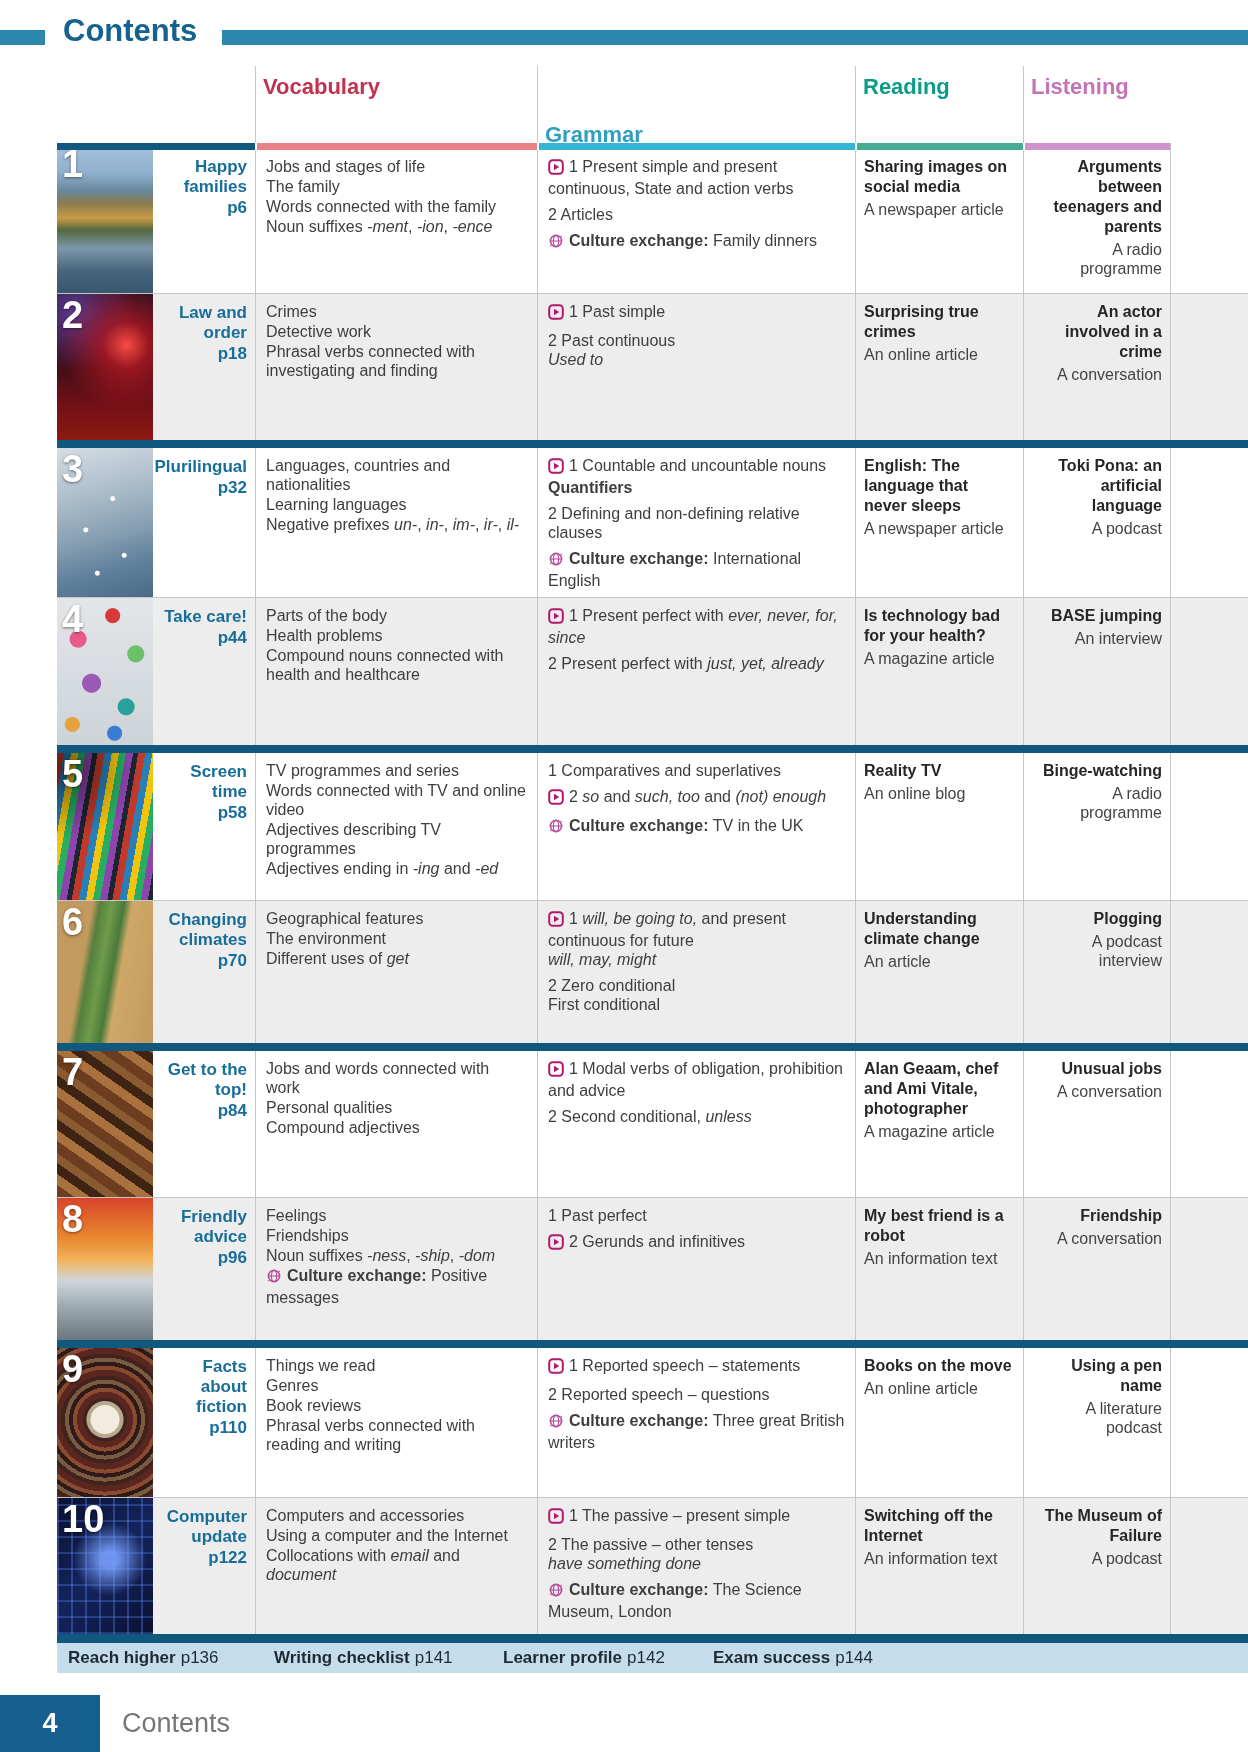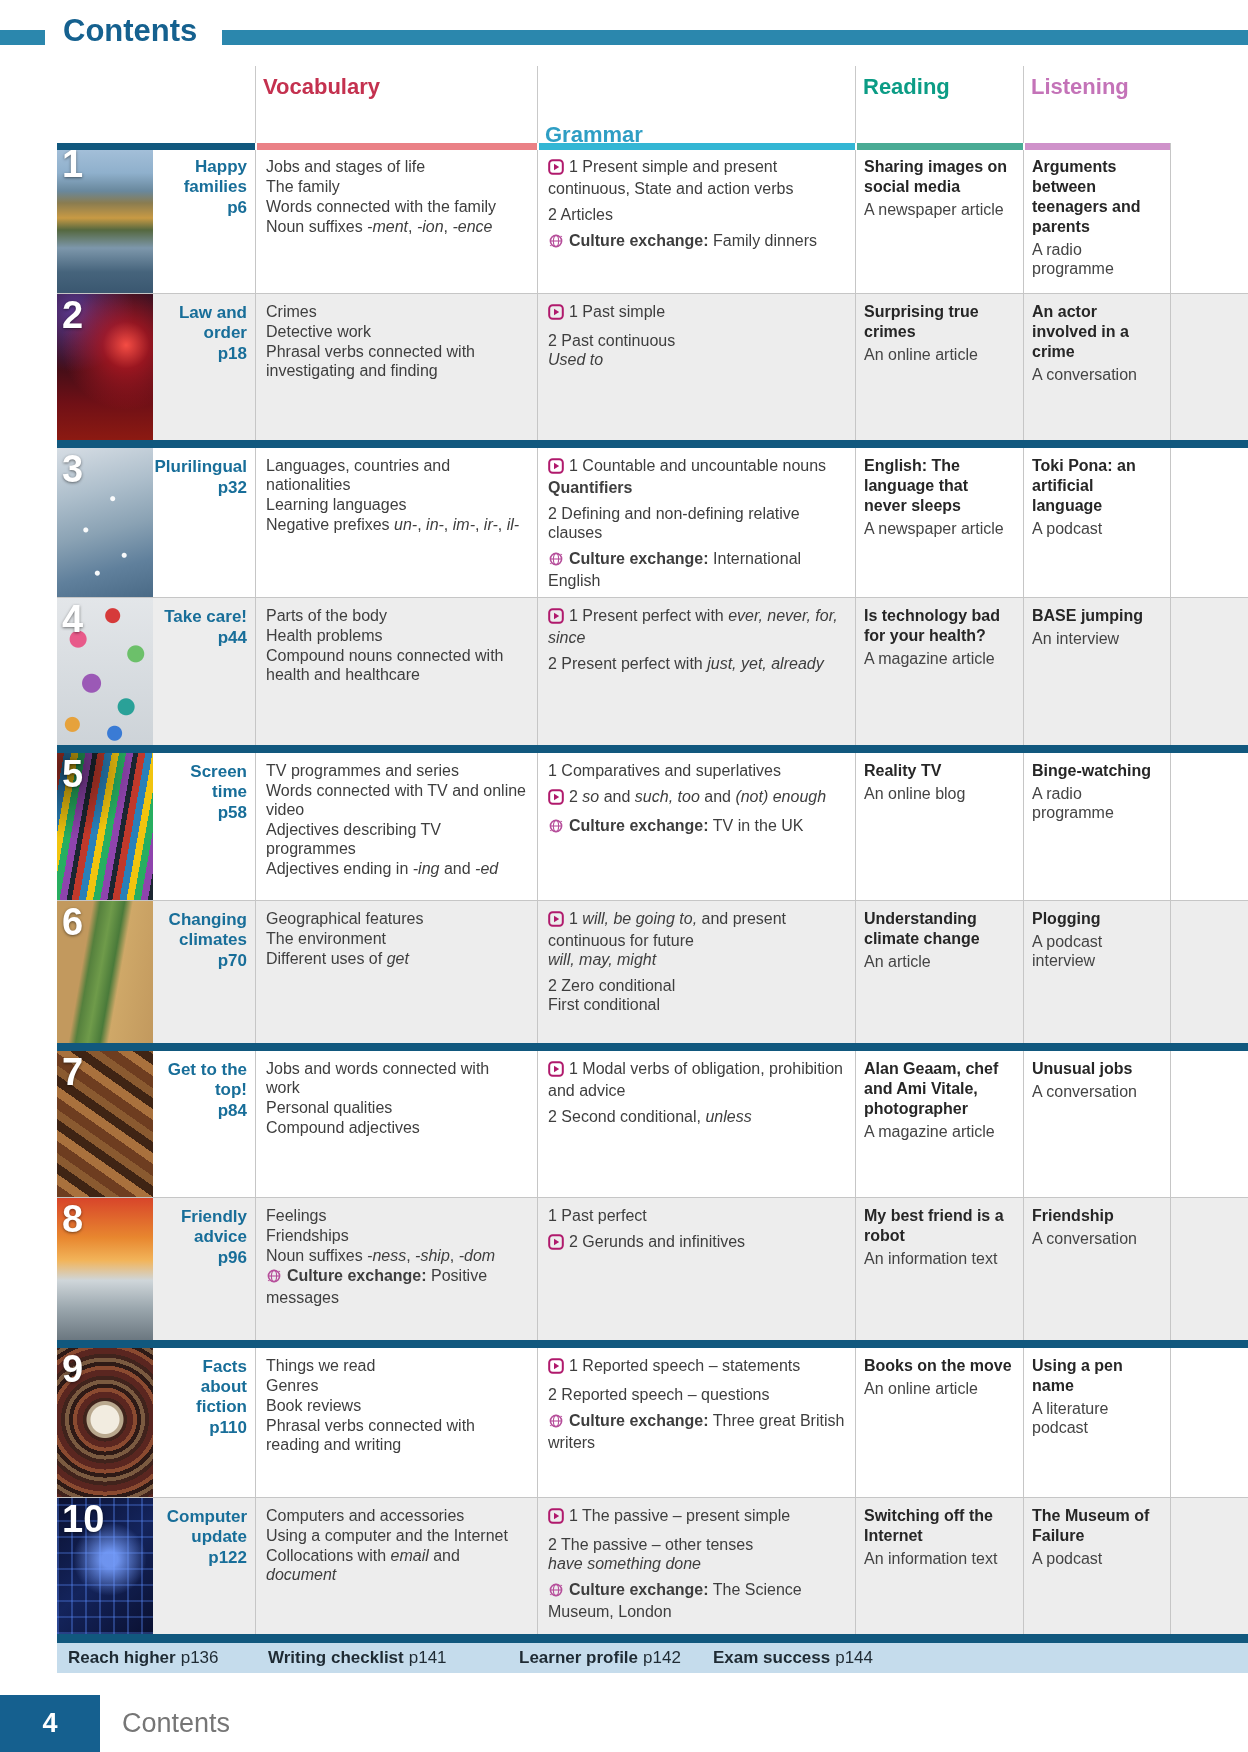--- a/index.html
+++ b/index.html
@@ -20,21 +20,21 @@
   .toc{position:absolute;left:57px;top:143px;width:1191px;}
   .row{display:flex;position:relative;overflow:hidden;box-sizing:border-box;}
   .row.odd{background:#fff;}
   .row.even{background:#ededed;}
   .cell{box-sizing:border-box;overflow:hidden;}
   .c-img{width:96px;position:relative;flex:none;}
   .c-title{width:102px;flex:none;text-align:right;padding:9px 8px 0 0;}
   .c-voc{width:282px;flex:none;border-left:1px solid #c6c6c6;padding:8px 10px 4px 10px;}
   .c-gram{width:318px;flex:none;border-left:1px solid #c6c6c6;padding:8px 10px 4px 10px;}
   .c-read{width:168px;flex:none;border-left:1px solid #c6c6c6;padding:8px 8px 4px 8px;}
-  .c-lis{width:147px;flex:none;border-left:1px solid #c6c6c6;padding:8px 8px 14px 8px;}
+  .c-lis{width:147px;flex:none;border-left:1px solid #c6c6c6;padding:8px 8px 14px 8px;text-align:right;}
   .c-x{width:78px;flex:none;border-left:1px solid #c6c6c6;}
   .row.first .cell{padding-top:14px;}
   .unit-num{position:absolute;left:5px;top:-2px;font-size:38px;font-weight:bold;color:#fff;
             text-shadow:0 1px 3px rgba(0,0,0,.5);line-height:46px;}
   .u-title{font-size:17px;font-weight:bold;color:var(--unit-title,#186e99);line-height:20px;}
   .u-page{display:block;font-size:17px;font-weight:bold;color:var(--unit-title,#186e99);line-height:22px;}
   .line{font-size:16px;line-height:19px;}
   .v-item{margin:0 0 1px 0;}
   .g-item{margin:0 0 7px 0;}
   .rl-title{font-size:16px;font-weight:bold;color:#262626;line-height:20px;}
@@ -519,22 +519,22 @@
         </div>
         <div class="cell c-lis">
           <div class="rl-title">The Museum of Failure</div>
           <div class="rl-type">A podcast</div>
         </div>
         <div class="cell c-x"></div>
       </div>
       <div class="bot-bar"></div>
       <div class="links-bar">
         <span class="flink" style="left: 11px;"><b>Reach higher</b><span>p136</span></span>
-        <span class="flink" style="left: 211px;"><b>Writing checklist</b><span>p141</span></span>
-        <span class="flink" style="left: 462px; text-align: center;"><b>Learner profile</b><span>p142</span></span>
+        <span class="flink" style="left: 217px;"><b>Writing checklist</b><span>p141</span></span>
+        <span class="flink" style="left: 446px; text-align: center;"><b>Learner profile</b><span>p142</span></span>
         <span class="flink" style="left: 656px;"><b>Exam success</b><span>p144</span></span>
       </div>
     </div>
 
   <div class="page-num-box">
     <span>4</span>
   </div>
   <div class="footer-label">Contents</div>
 
 </div>

